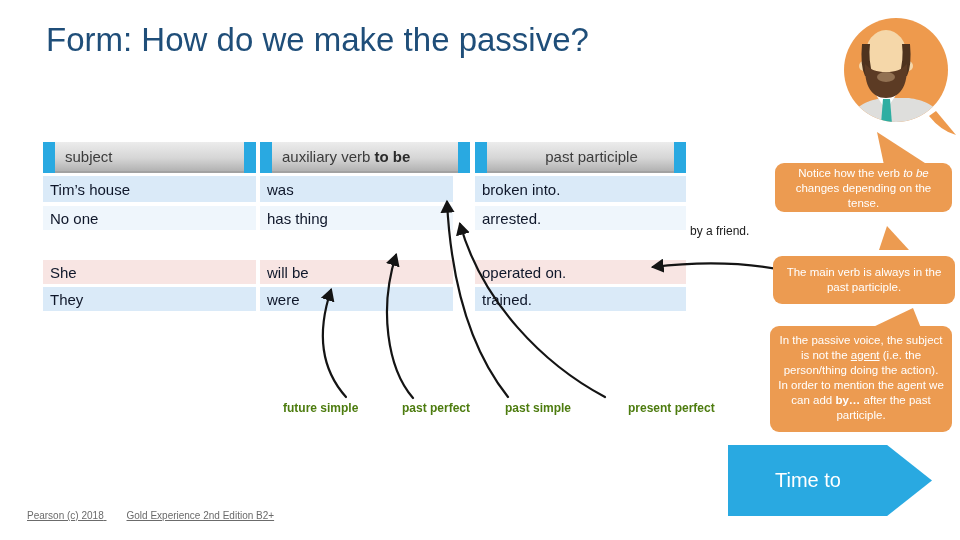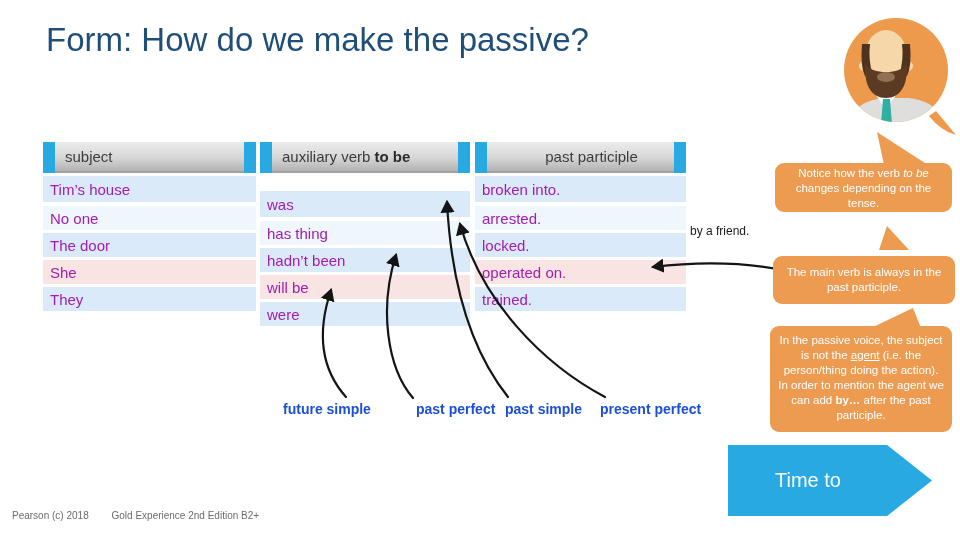--- a/index.html
+++ b/index.html
@@ -21,56 +21,56 @@
     font-size:15px;color:#3C3C3C;line-height:29px;padding-left:22px;
   }
   .hcell::before,.hcell::after{content:"";position:absolute;top:0;bottom:-2px;width:12px;background:#29A9E1;}
   .hcell::before{left:0;}
   .hcell::after{right:0;}
   .h1{left:0;width:213px;}
   .h2{left:217px;width:210px;}
   .h3{left:432px;width:211px;text-align:center;}
   .hb{font-weight:700;color:#2B2B2B;}
   .trow{position:absolute;left:0;width:643px;height:24px;}
-  .tcell{position:absolute;top:0;height:100%;font-size:15px;color:#a21caf;padding-left:7px;box-sizing:border-box;display:flex;align-items:center;white-space:nowrap;}
+  .tcell{position:absolute;top:0;height:100%;font-size:15px;color:#0f172a;padding-left:7px;box-sizing:border-box;display:flex;align-items:center;white-space:nowrap;}
   .c1{left:0;width:213px;}
-  .c2{left:217px;width:210px;margin-top:15px;}
+  .c2{left:217px;width:193px;}
   .c3{left:432px;width:211px;}
   .rowblue .tcell{background:#DAEAF8;}
   .rowpale .tcell{background:#EFF6FC;}
   .rowpink .tcell{background:#F8E5E3;}
   
   .byphrase{position:absolute;left:690px;top:224px;font-size:12px;color:#1A1A1A;}
   
   .bubble{
     position:absolute;background:#EC9B51;border-radius:9px;color:#fff;
     font-size:11.5px;line-height:15px;text-align:center;box-sizing:border-box;z-index:6;
   }
   .bubble .it{font-style:italic;}
   .bubble .ul{text-decoration:underline;}
   .bubble .bd{font-weight:700;}
   .bubble1{left:775px;top:163px;width:177px;height:49px;padding:3px 6px;}
   .bubble2{left:773px;top:256px;width:182px;height:48px;padding:9px 10px;}
   .bubble3{left:770px;top:326px;width:182px;height:106px;padding:7px 8px;}
   
-  .tense{position:absolute;top:401px;font-size:14px;font-weight:700;color:#1d4ed8;white-space:nowrap;}
+  .tense{position:absolute;top:401px;font-size:12px;font-weight:700;color:#4d7c0f;white-space:nowrap;}
   .tense.t0{left:283px;}
-  .tense.t1{left:416px;}
+  .tense.t1{left:402px;}
   .tense.t2{left:505px;}
-  .tense.t3{left:600px;}
+  .tense.t3{left:628px;}
   
   .overlay{position:absolute;left:0;top:0;width:960px;height:540px;z-index:5;pointer-events:none;}
   
   .banner{
     position:absolute;left:728px;top:445px;width:204px;height:71px;background:#29A9E1;
     clip-path:polygon(0 0,78% 0,100% 50%,78% 100%,0 100%);
     color:#fff;font-size:20px;line-height:71px;text-align:center;padding-right:44px;box-sizing:border-box;
   }
   
-  .footer{position:absolute;left:12px;top:510px;font-size:10px;color:#6B6B6B;white-space:nowrap;}
+  .footer{position:absolute;left:27px;top:510px;font-size:10px;color:#6B6B6B;white-space:nowrap;text-decoration:underline;}
   .footer .f2{margin-left:20px;}
 </style>
 </head>
 <body>
 
 <div class="slide">
 
   <div class="title">
     <span class="bold">Form:</span><span> How do we make the passive?</span>
   </div>
@@ -106,25 +106,20 @@
 
     <div class="trow rowblue" style="top:34px;height:26px;">
       <div class="tcell c1">Tim’s house</div>
       <div class="tcell c2">was</div>
       <div class="tcell c3">broken into.</div>
     </div>
     <div class="trow rowpale" style="top:64px;">
       <div class="tcell c1">No one</div>
       <div class="tcell c2">has thing</div>
       <div class="tcell c3">arrested.</div>
-    </div>
-    <div class="trow rowblue" style="top:91px;">
-      <div class="tcell c1">The door</div>
-      <div class="tcell c2">hadn’t been</div>
-      <div class="tcell c3">locked.</div>
     </div>
     <div class="trow rowpink" style="top:118px;text-align:center;">
       <div class="tcell c1">She</div>
       <div class="tcell c2">will be</div>
       <div class="tcell c3">operated on.</div>
     </div>
     <div class="trow rowblue" style="top:145px;">
       <div class="tcell c1">They</div>
       <div class="tcell c2">were</div>
       <div class="tcell c3">trained.</div>

